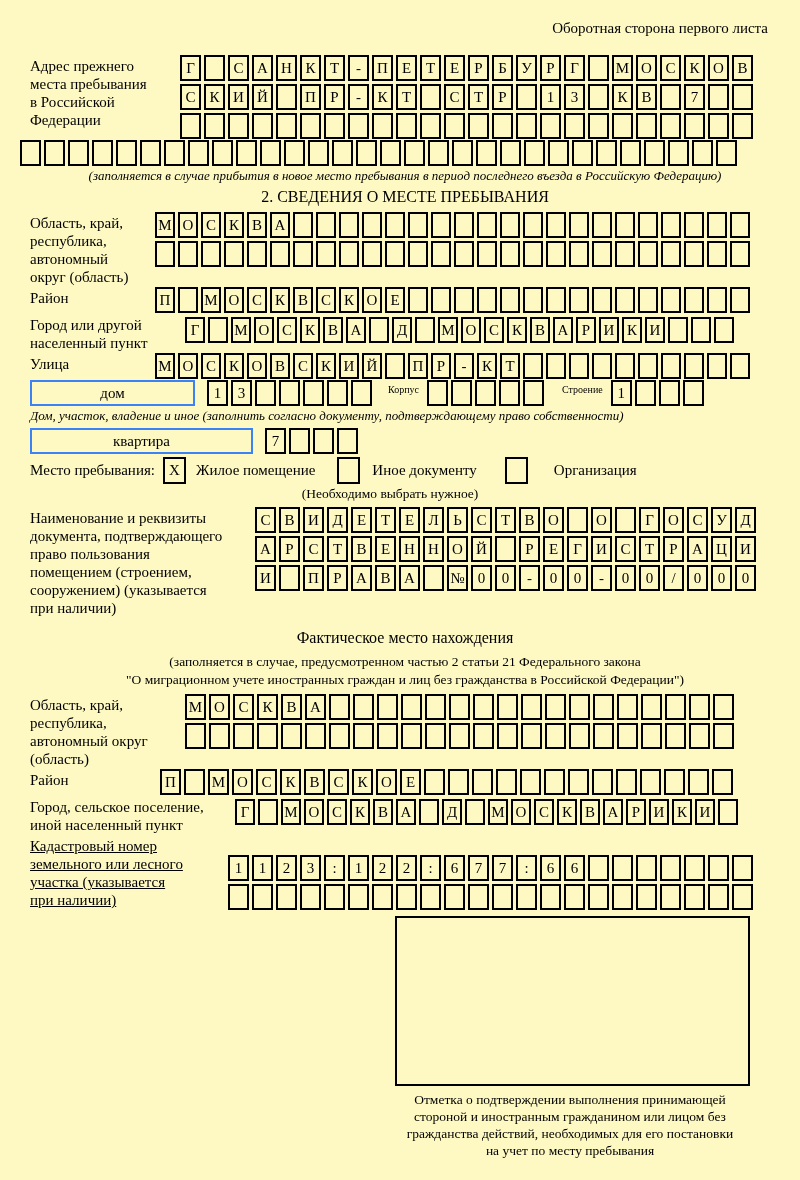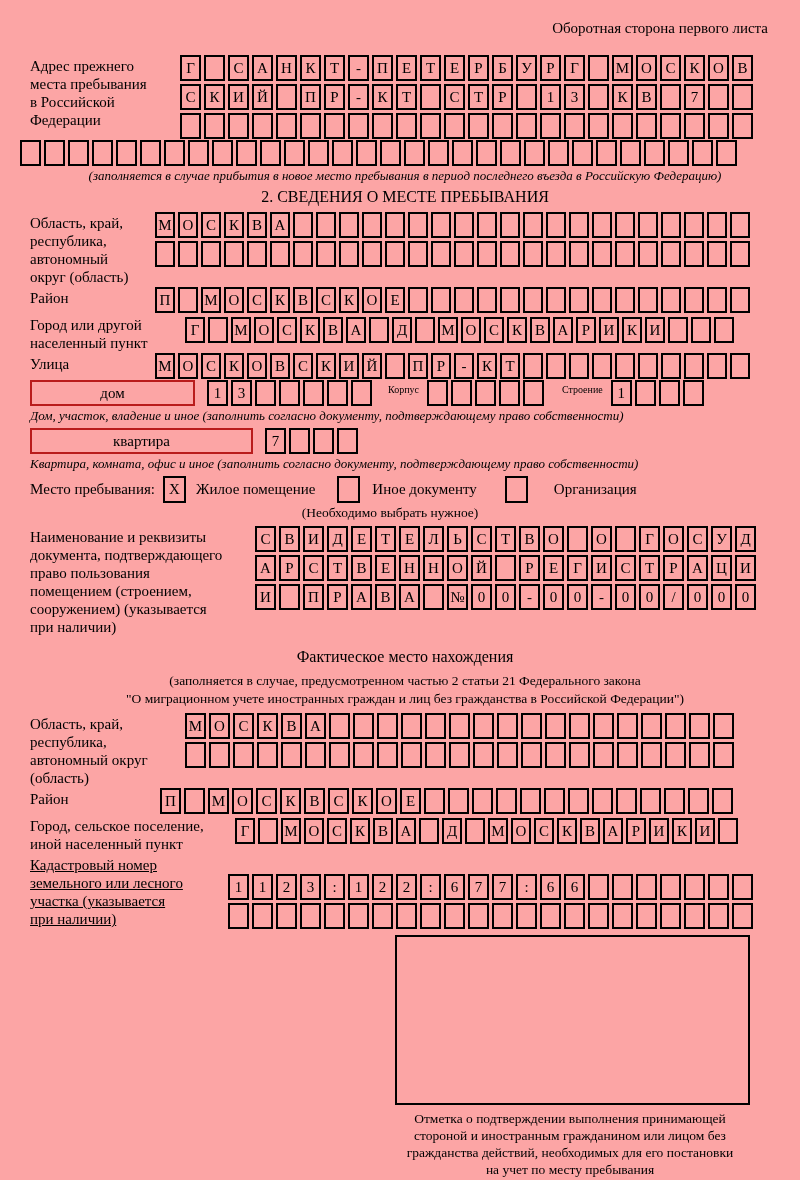--- a/index.html
+++ b/index.html
@@ -1,40 +1,40 @@
 <!DOCTYPE html>
 <html lang="ru"><head>
 <meta charset="utf-8">
 <style>
   * { box-sizing: border-box; margin: 0; padding: 0; }
   html, body { background: #ffffff; }
   .page {
     position: relative;
     width: 800px; height: 1180px;
-    background: #fca5a5; color: #000000;
+    background: #fef9c3; color: #000000;
     font-family: "Liberation Serif", "DejaVu Serif", serif;
     padding: 20px 20px 0 30px;
     overflow: hidden;
   }
   .top-note { text-align: right; font-size: 15px; padding-right: 12px; margin-bottom: 18px; }
   .frow { display: flex; align-items: flex-start; margin-bottom: 1px; }
   .flabel { font-size: 15px; line-height: 18px; white-space: pre-line; flex: 0 0 auto; padding-top: 2px; }
   .w150 { width: 150px; } .w125 { width: 125px; } .w155 { width: 155px; }
   .w225 { width: 225px; } .w130 { width: 130px; } .w205 { width: 205px; } .w198 { width: 198px; text-decoration: underline; }
   .cellrows { display: flex; flex-direction: column; gap: 3px; }
   .cells { display: flex; gap: 3px; }
   .cell {
     width: var(--cw, 21px); height: 26px; flex: 0 0 auto;
     border: 2px solid #000; display: flex; align-items: center; justify-content: center;
     font-size: 15px; line-height: 1;
   }
   .caption { font-size: 13px; line-height: 17px; margin: 1px 0 4px; white-space: pre-line; font-style: italic; }
   .center { text-align: center; }
   .sec-title { font-size: 16px; font-weight: normal; text-align: center; margin: 4px 0 6px; }
-  .wide-box { height: 26px; border: 2px solid #b91c1c; display: flex; align-items: center; justify-content: center; font-size: 15px; flex: 0 0 auto; }
+  .wide-box { height: 26px; border: 2px solid #3b82f6; display: flex; align-items: center; justify-content: center; font-size: 15px; flex: 0 0 auto; }
   .inline-label { font-size: 10px; padding-top: 4px; flex: 0 0 auto; }
   .mesto-row { display: flex; align-items: center; font-size: 15px; margin: 3px 0 2px; }
   .checkbox { width: 23px; height: 27px; border: 2px solid #000; display: flex; align-items: center; justify-content: center; font-size: 15px; flex: 0 0 auto; }
   .mesto-caption { width: 720px; text-align: center; font-size: 13.5px; margin-bottom: 5px; }
   .fact-caption { text-align: center; font-size: 13.5px; line-height: 18px; white-space: pre-line; margin-bottom: 5px; }
   .stamp-box { width: 355px; height: 170px; border: 2px solid #000; margin: 6px 0 5px 365px; }
   .stamp-caption { width: 470px; margin-left: 305px; text-align: center; font-size: 13.5px; line-height: 17px; white-space: pre-line; }
   .mt4 { margin-top: 12px; }
 </style>
 </head>
@@ -360,21 +360,20 @@
 
     <div class="frow">
       <div class="wide-box" style="width:223px">квартира</div>
       <div class="cells" style="--cw:21px; margin-left:12px">
           <span class="cell">7</span>
           <span class="cell"></span>
           <span class="cell"></span>
           <span class="cell"></span>
         </div>
     </div>
-    <div class="caption">Квартира, комната, офис и иное (заполнить согласно документу, подтверждающему право собственности)</div>
 
     <div class="mesto-row">
       <span>Место пребывания:</span>
       <span class="checkbox" style="margin-left:8px">X</span>
       <span style="margin-left:10px">Жилое помещение</span>
       <span class="checkbox" style="margin-left:22px"></span>
       <span style="margin-left:12px">Иное документу</span>
       <span class="checkbox" style="margin-left:28px"></span>
       <span style="margin-left:26px">Организация</span>
     </div>

